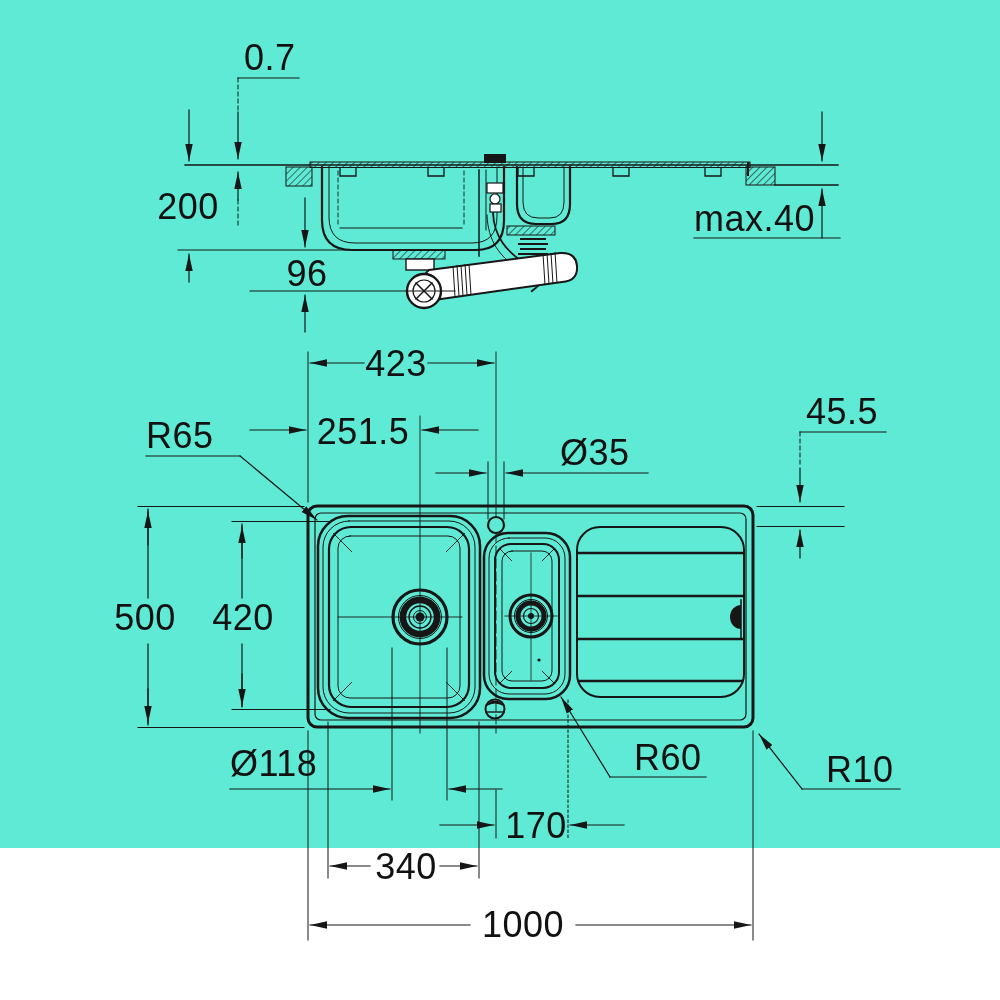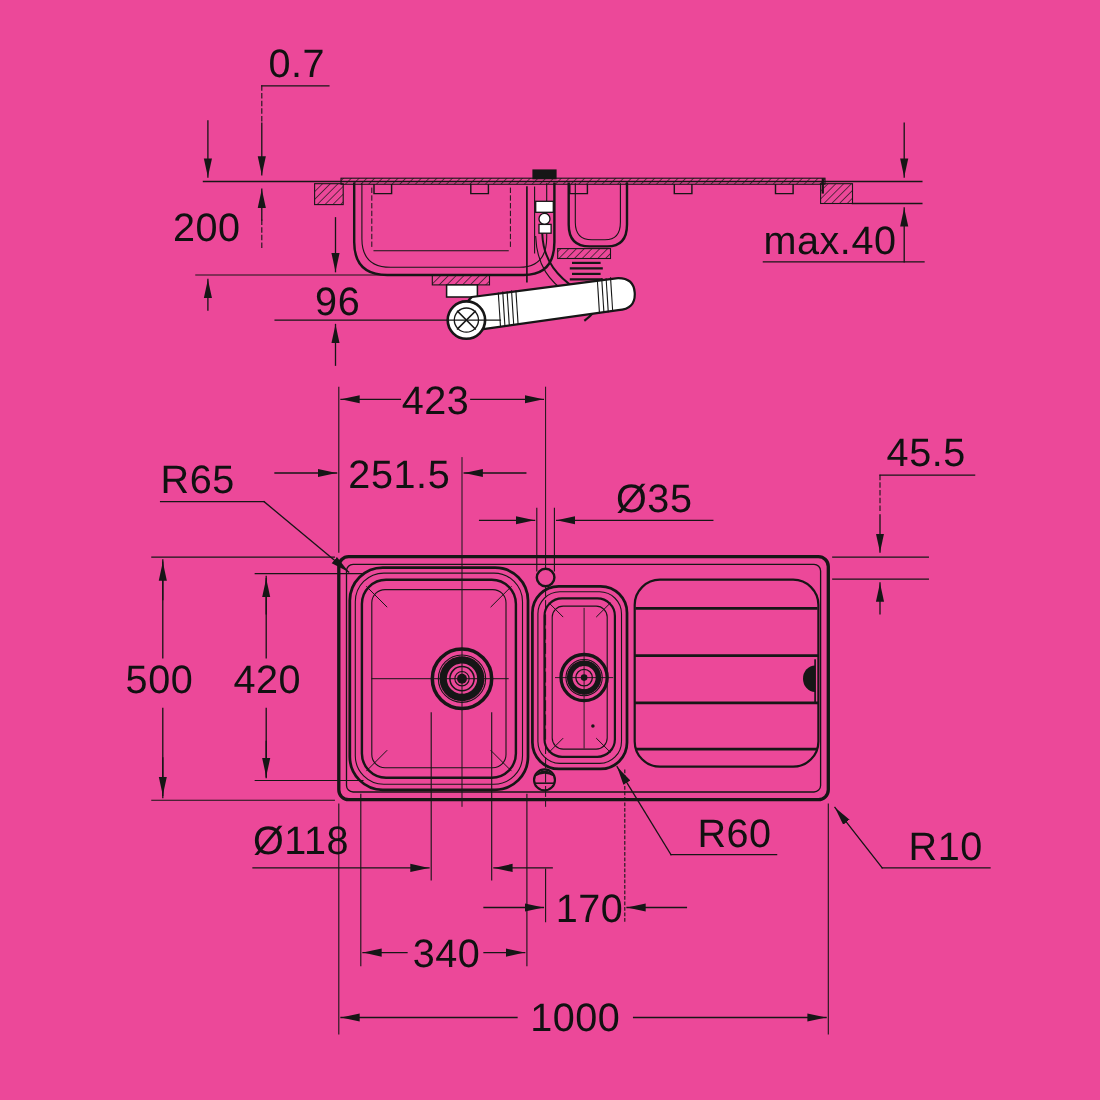--- a/index.html
+++ b/index.html
@@ -1,16 +1,16 @@
 <!DOCTYPE html>
 <html><head>
 <meta charset="utf-8">
 <style>
   html,body{margin:0;padding:0;background:#ffffff;width:1000px;height:1000px;overflow:hidden;}
-  .stage{width:1000px;height:1000px;position:relative;background:#ec4899;}
+  .stage{width:1000px;height:848px;position:relative;background:#5eead4;}
   svg{display:block;}
   .ln{stroke:#161616;fill:none;stroke-linecap:square;}
   .fillln{stroke:#161616;fill:#ffffff;}
   .dimtxt{
     font-family:"Liberation Sans", sans-serif;
     font-size:36px;
     fill:#111111;
     letter-spacing:0.5px;
   }
   .dash{stroke-dasharray:4 3;}

